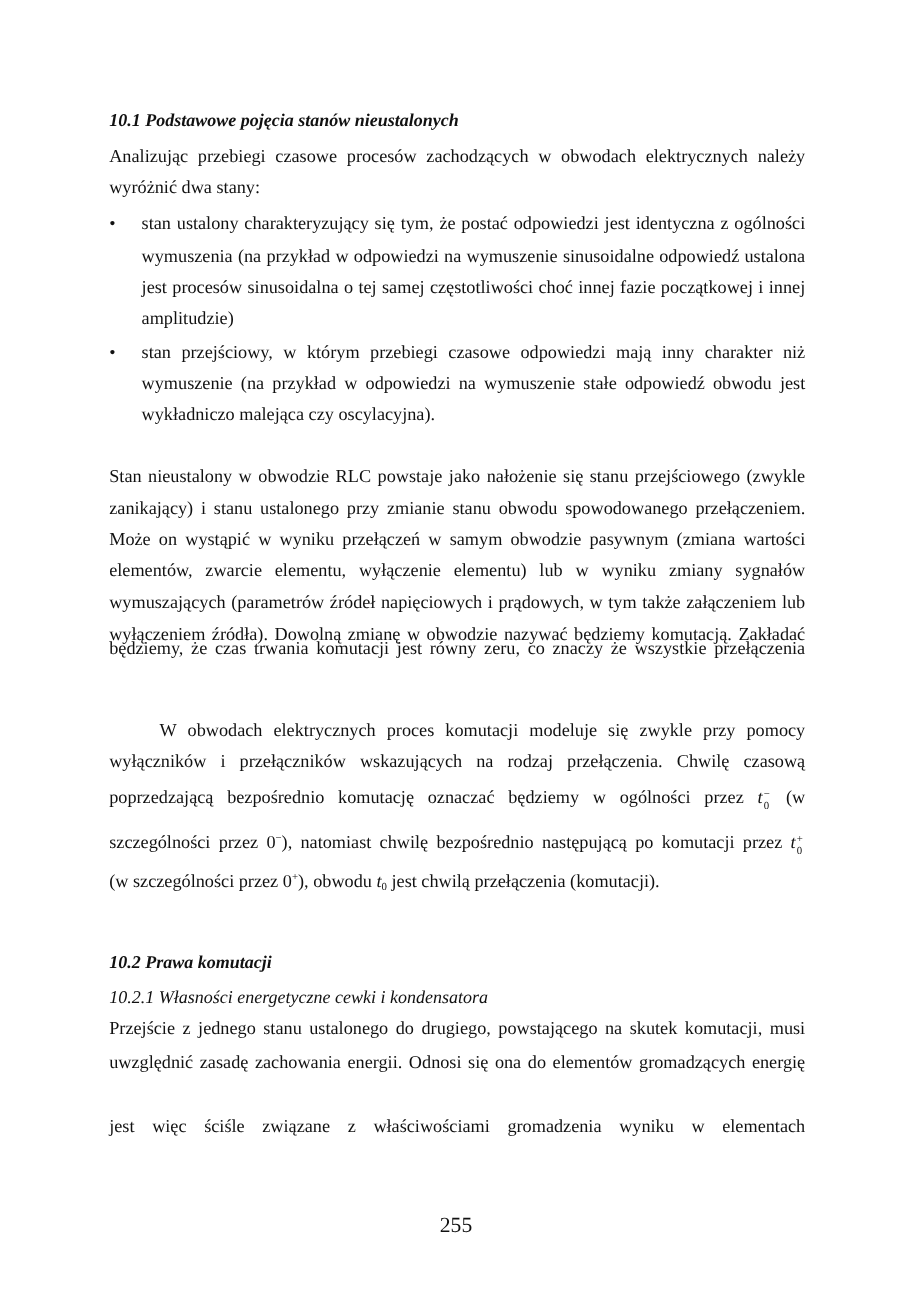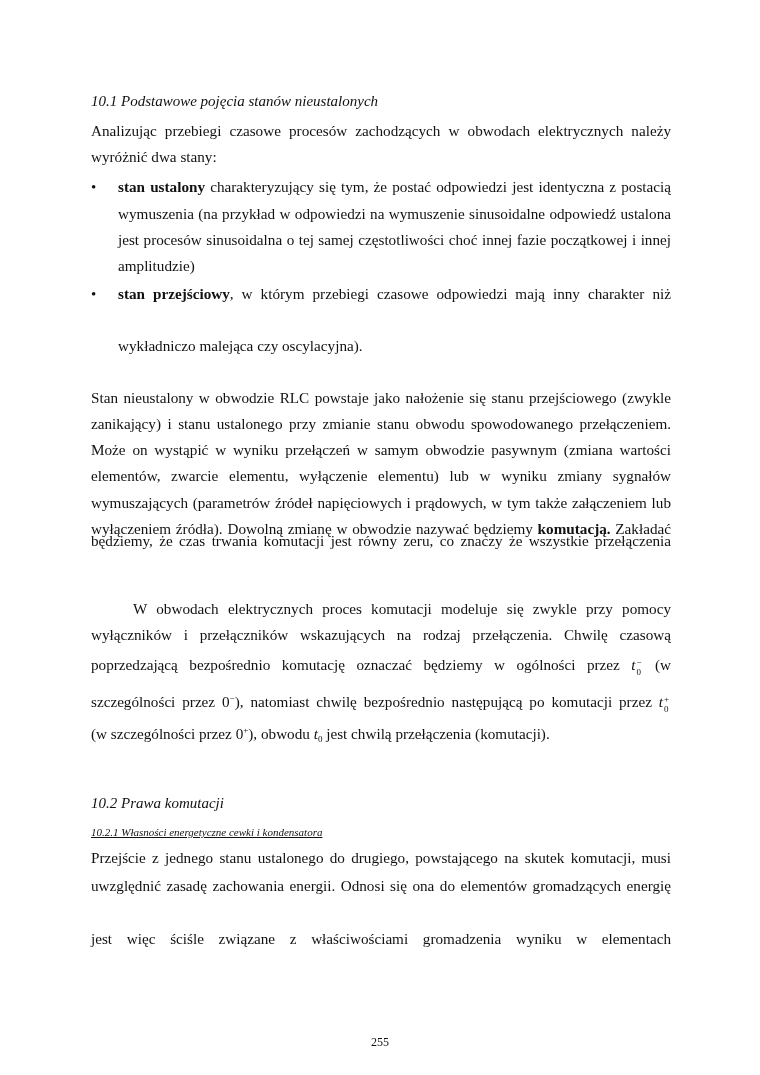--- a/index.html
+++ b/index.html
@@ -3,50 +3,51 @@
   <meta charset="utf-8">
   <style>
     html, body { margin: 0; padding: 0; background: #ffffff; }
     body { width: 760px; height: 1075px; position: relative; overflow: hidden;
            font-family: "Liberation Serif", "DejaVu Serif", serif; color: #111; }
     .page { position: absolute; left: 0; top: 0; width: 760px; height: 1075px; background: #fff; }
     .line { position: absolute; left: 91px; width: 580px; font-size: 15.2px; line-height: 18px;
             white-space: nowrap; }
     .just { text-align: justify; text-align-last: justify; }
     .ind1 { left: 118px; width: 553px; }
-    .h1 { font-weight: normal; font-style: italic; font-size: 15px; }
-    .h2 { font-style: italic; font-size: 11px; text-decoration: underline; }
+    .h1 { font-weight: bold; font-style: italic; font-size: 15px; }
+    .h2 { font-style: italic; font-size: 15px; }
     .bullet { position: absolute; left: 91px; font-size: 15px; line-height: 18px; }
-    b { font-weight: bold; }
+    b { font-weight: normal; }
     .math { font-style: italic; font-family: "Liberation Serif", serif; }
     .sub { font-size: 9px; vertical-align: -3px; font-style: normal; }
     .sup { font-size: 9px; vertical-align: 6px; font-style: normal; }
     .supsub { display: inline-block; position: relative; width: 8px; height: 14px; vertical-align: -2px; }
     .supsub .s1 { position: absolute; left: 1px; top: -5px; font-size: 9px; font-style: normal; }
     .supsub .s2 { position: absolute; left: 1px; top: 5px; font-size: 9px; font-style: normal; }
-    .pagenum { position: absolute; left: 0; width: 760px; text-align: center; top: 1011px; font-size: 12px; margin-top: 24px; }
+    .pagenum { position: absolute; left: 0; width: 760px; text-align: center; top: 1011px; font-size: 18px; }
   </style>
 </head>
 <body>
 
 <div class="page">
 
   <div class="line h1" style="top:92px">10.1 Podstawowe pojęcia stanów nieustalonych</div>
 
   <div class="line" style="top:148px">wyróżnić dwa stany:</div>
   <div class="line just" style="top:122px">Analizując przebiegi czasowe procesów zachodzących w obwodach elektrycznych należy</div>
 
   <span class="bullet" style="top:178px">•</span>
-  <div class="line ind1 just" style="top:178px"><b>stan ustalony</b><span> charakteryzujący się tym, że postać odpowiedzi jest identyczna z postacią</span></div>
+  <div class="line ind1 just" style="top:178px"><b>stan ustalony</b><span> charakteryzujący się tym, że postać odpowiedzi jest identyczna z ogólności</span></div>
   <div class="line ind1 just" style="top:205px">wymuszenia (na przykład w odpowiedzi na wymuszenie sinusoidalne odpowiedź ustalona</div>
   <div class="line ind1 just" style="top:231px">jest procesów sinusoidalna o tej samej częstotliwości choć innej fazie początkowej i innej</div>
   <div class="line ind1" style="top:257px">amplitudzie)</div>
 
   <span class="bullet" style="top:285px">•</span>
   <div class="line ind1 just" style="top:285px"><b>stan przejściowy</b><span>, w którym przebiegi czasowe odpowiedzi mają inny charakter niż</span></div>
+  <div class="line ind1 just" style="top:311px">wymuszenie (na przykład w odpowiedzi na wymuszenie stałe odpowiedź obwodu jest</div>
   <div class="line ind1" style="top:337px">wykładniczo malejąca czy oscylacyjna).</div>
 
   <div class="line just" style="top:389px">Stan nieustalony w obwodzie RLC powstaje jako nałożenie się stanu przejściowego (zwykle</div>
   <div class="line just" style="top:415px">zanikający) i stanu ustalonego przy zmianie stanu obwodu spowodowanego przełączeniem.</div>
   <div class="line just" style="top:441px">Może on wystąpić w wyniku przełączeń w samym obwodzie pasywnym (zmiana wartości</div>
   <div class="line just" style="top:467px">elementów, zwarcie elementu, wyłączenie elementu) lub w wyniku zmiany sygnałów</div>
   <div class="line just" style="top:494px">wymuszających (parametrów źródeł napięciowych i prądowych, w tym także załączeniem lub</div>
   <div class="line just" style="top:520px"><span>wyłączeniem źródła). Dowolną zmianę w obwodzie nazywać będziemy </span><b>komutacją.</b><span> Zakładać</span></div>
   <div class="line just" style="top:532px">będziemy, że czas trwania komutacji jest równy zeru, co znaczy że wszystkie przełączenia</div>
 

